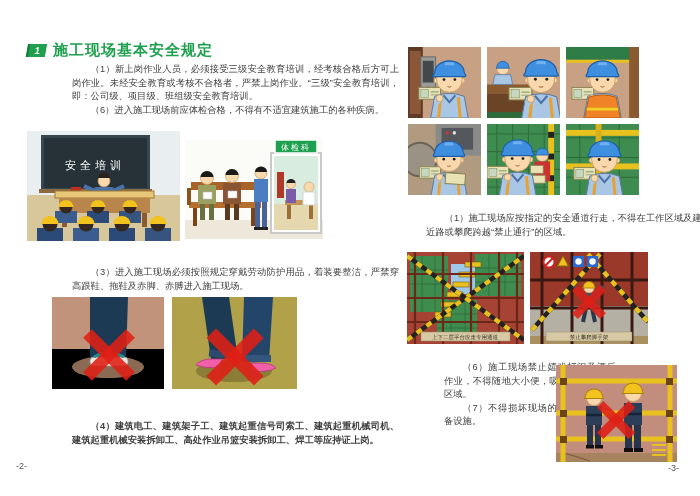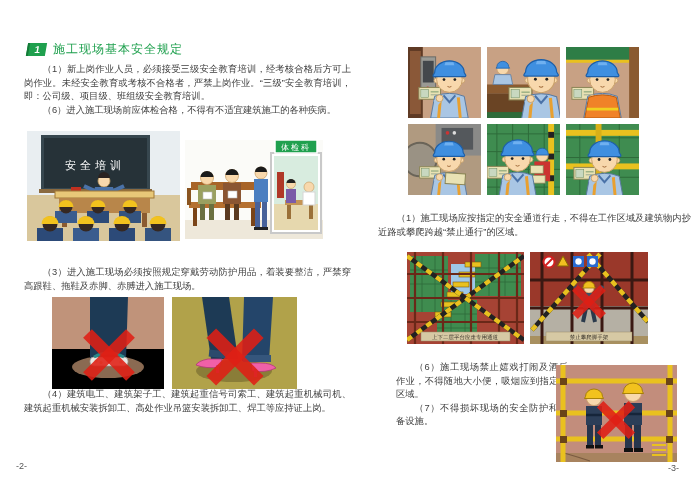--- a/index.html
+++ b/index.html
@@ -2,22 +2,22 @@
 <html><head>
 <meta charset="utf-8">
 <style>
   html,body{margin:0;padding:0;background:#ffffff;}
   .canvas{position:relative;width:700px;height:496px;background:#ffffff;overflow:hidden;
           font-family:"Liberation Sans","DejaVu Sans",sans-serif;}
   .hdr{position:absolute;left:27px;top:41px;display:flex;align-items:center;}
   .hnum{display:inline-block;width:17px;height:13px;background:#1fa04e;color:#fff;
         font-size:10px;font-weight:bold;text-align:center;line-height:13px;
         transform:skewX(-10deg);border-left:2px solid #147a38;}
-  .htitle{margin-left:7px;color:#1fa04e;font-weight:normal;font-size:12px;letter-spacing:1px;}
-  .tblock{position:absolute;color:#3f3f3f;font-size:9.3px;line-height:13.5px;text-align:justify;}
+  .htitle{margin-left:7px;color:#1fa04e;font-weight:bold;font-size:15px;letter-spacing:1px;}
+  .tblock{position:absolute;color:#3f3f3f;font-size:9.3px;line-height:13.5px;text-align:justify;margin-left:48px;}
   .tblock p{margin:0;text-indent:2em;}
   .pgnum{position:absolute;font-size:9px;color:#555;}
   .illus{position:absolute;display:block;}
   svg text{font-family:"Liberation Sans","DejaVu Sans",sans-serif;}
 </style>
 </head>
 <body>
 
 <div class="canvas">
 
@@ -205,21 +205,21 @@
     <rect x="71" y="58" width="28" height="7" fill="#35567c"></rect>
     <g>
       <path d="M36,62 q-10,2 -12,6 q10,4 24,2 l2,-8 z" fill="#f060a8" stroke="#b03878" stroke-width="0.8"></path>
       <rect x="44" y="68" width="3" height="8" fill="#d04890"></rect>
       <path d="M88,66 q12,0 16,5 q-10,5 -24,3 l-1,-8 z" fill="#f060a8" stroke="#b03878" stroke-width="0.8"></path>
       <rect x="82" y="72" width="3" height="8" fill="#d04890"></rect>
     </g>
     <use href="#red-x" transform="translate(63,60) scale(1.05)"></use>
   </svg>
 
-  <div class="tblock" style="left:24px;top:388px;width:327px;">
+  <div class="tblock" style="left:24px;top:420px;width:327px;font-weight:bold;">
     <p>（4）建筑电工、建筑架子工、建筑起重信号司索工、建筑起重机械司机、建筑起重机械安装拆卸工、高处作业吊篮安装拆卸工、焊工等应持证上岗。</p>
   </div>
 
   <div class="pgnum" style="left:16px;top:461px;">-2-</div>
 
   <svg class="illus" style="left:408px;top:47px;" width="73" height="71" viewBox="0 0 74 72">
     <rect width="74" height="72" fill="#c8a184"></rect>
     <rect x="0" y="0" width="15" height="72" fill="#5f3a24"></rect>
     <rect x="2" y="4" width="11" height="64" fill="#8a5838"></rect>
     <rect x="13" y="10" width="15" height="42" fill="#9a9a94" stroke="#6a6a66"></rect>

